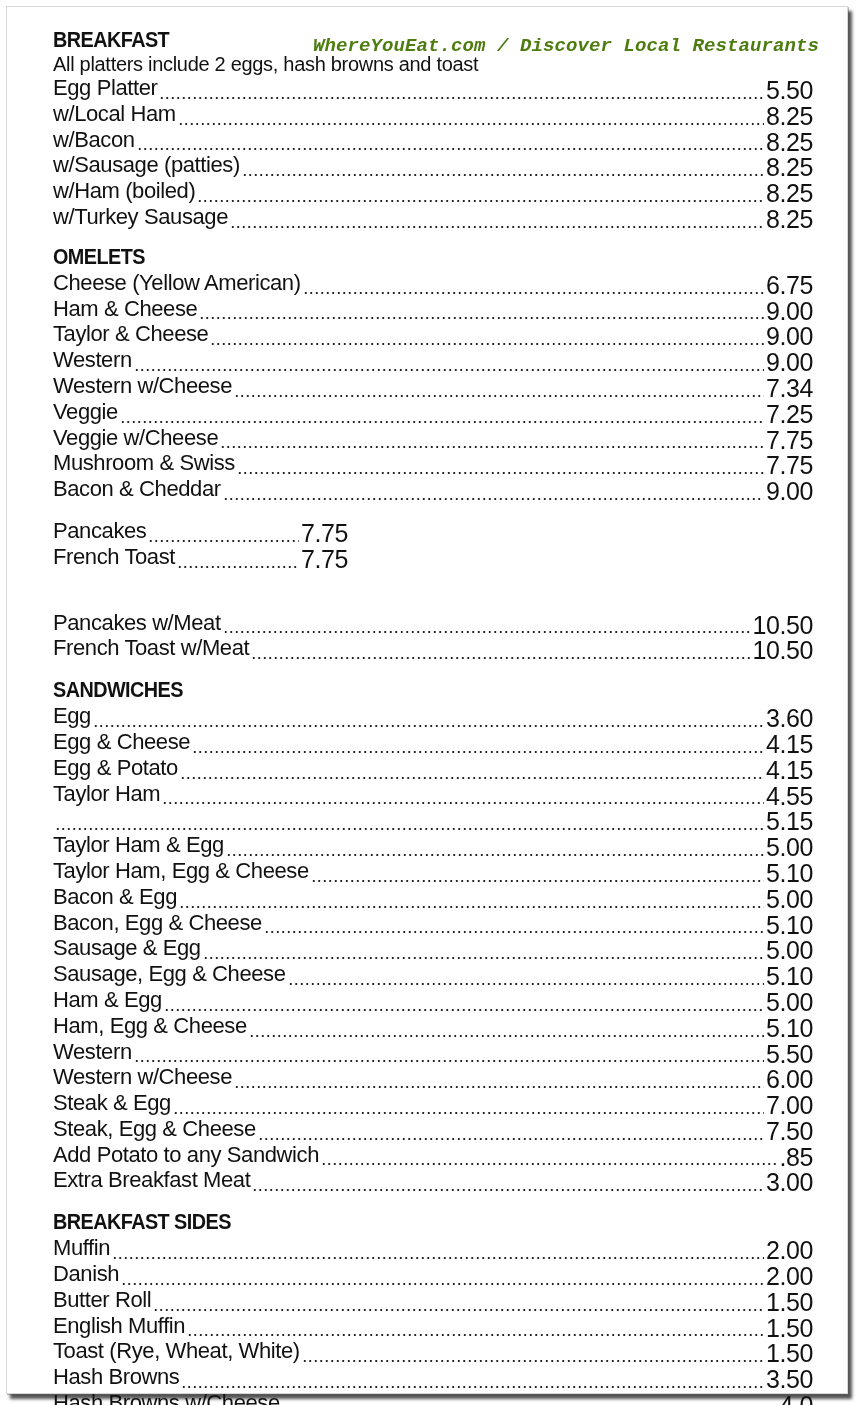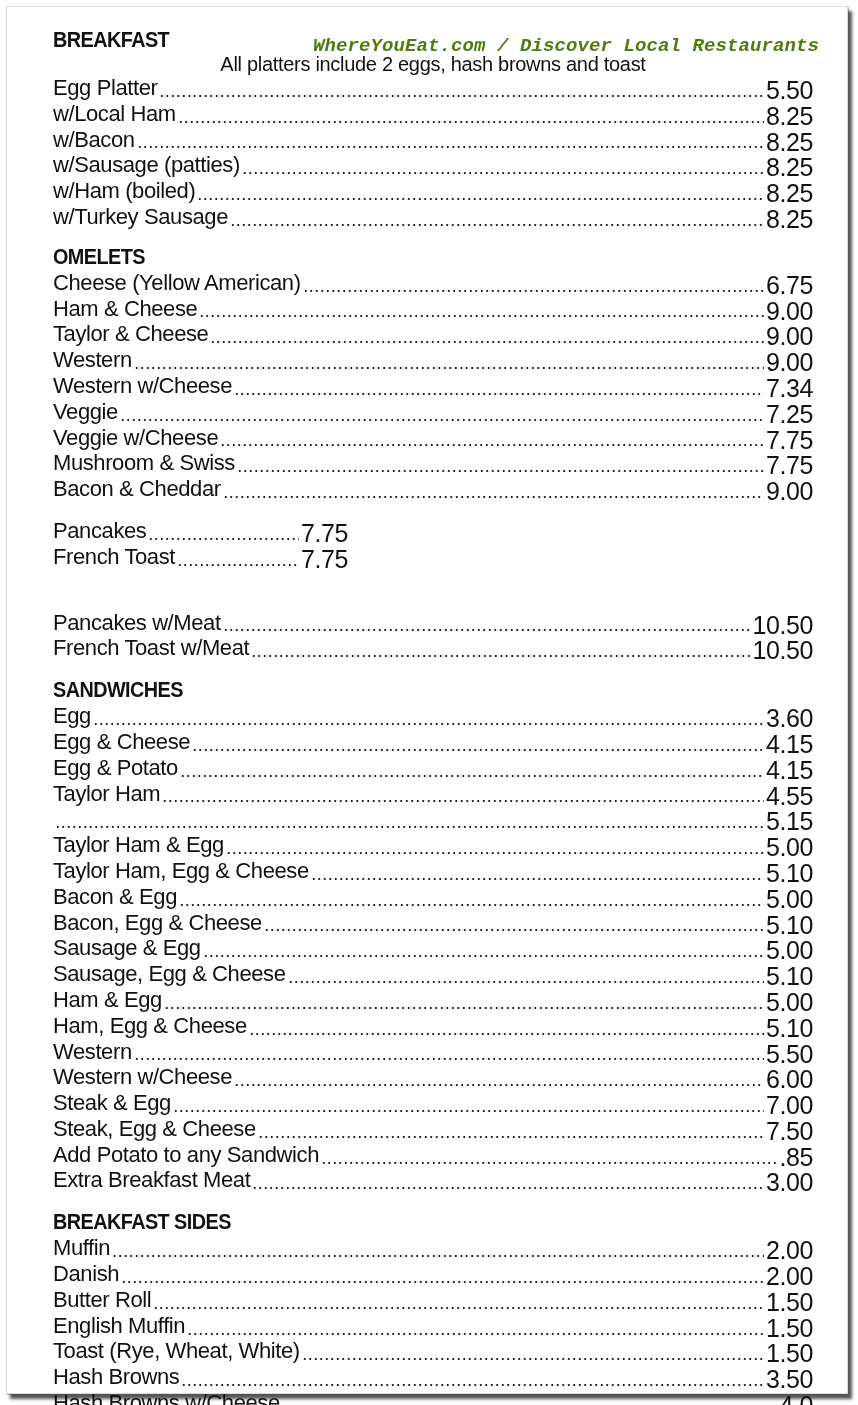--- a/index.html
+++ b/index.html
@@ -17,24 +17,24 @@
   }
   .content {
     position: absolute; left: 46px; top: 20px; width: 760px;
     font-family: "Liberation Sans", sans-serif; color: #111;
   }
   .section-title {
     font-weight: bold; font-size: 22px; letter-spacing: -0.6px; line-height: 26px;
     transform: scaleX(0.9); transform-origin: left; margin: 0;
   }
   .subtitle {
-    font-size: 20px; line-height: 22px; letter-spacing: -0.3px; text-align: center;
+    font-size: 20px; line-height: 22px; letter-spacing: -0.3px;
   }
   .row {
-    display: flex; align-items: center; font-size: 22px; line-height: 25.8px; height: 25.8px;
+    display: flex; align-items: flex-end; font-size: 22px; line-height: 25.8px; height: 25.8px;
     letter-spacing: -0.4px; white-space: nowrap;
   }
   .row .name { flex: 0 0 auto; }
   .row .dots {
     flex: 1 1 auto; overflow: hidden; margin: 0 2px; height: 1em; position: relative; top: 0;
     background-image: radial-gradient(circle, #222 0.9px, transparent 1.2px);
     background-size: 5.5px 4px; background-repeat: repeat-x; background-position: 0 17px;
   }
   .row .price { flex: 0 0 auto; text-align: right; font-size: 25px; position: relative; top: 3px; }
   .section { margin-bottom: 16px; }

